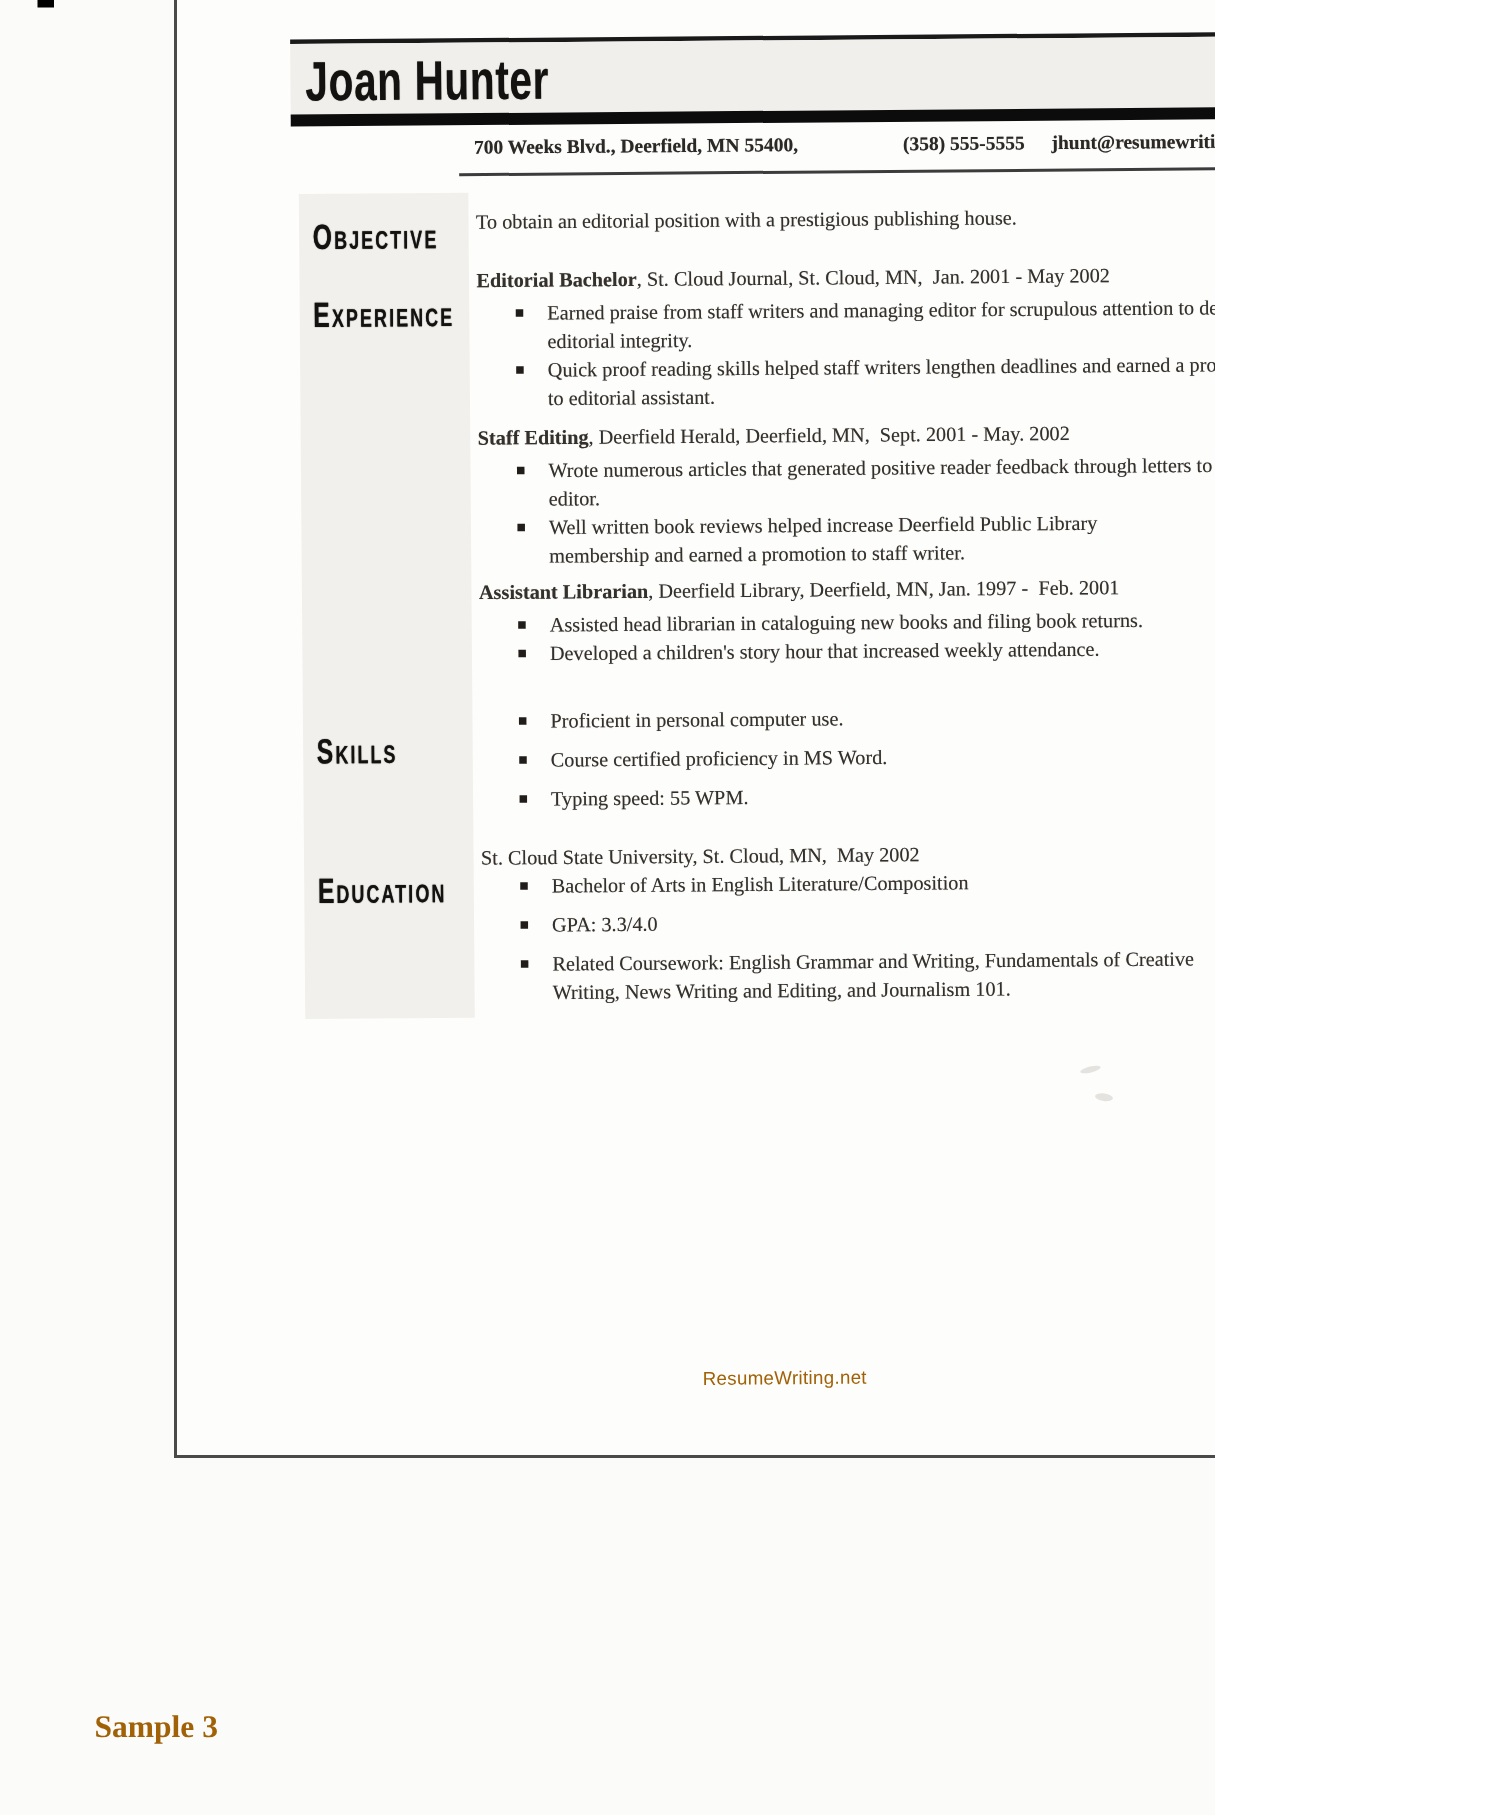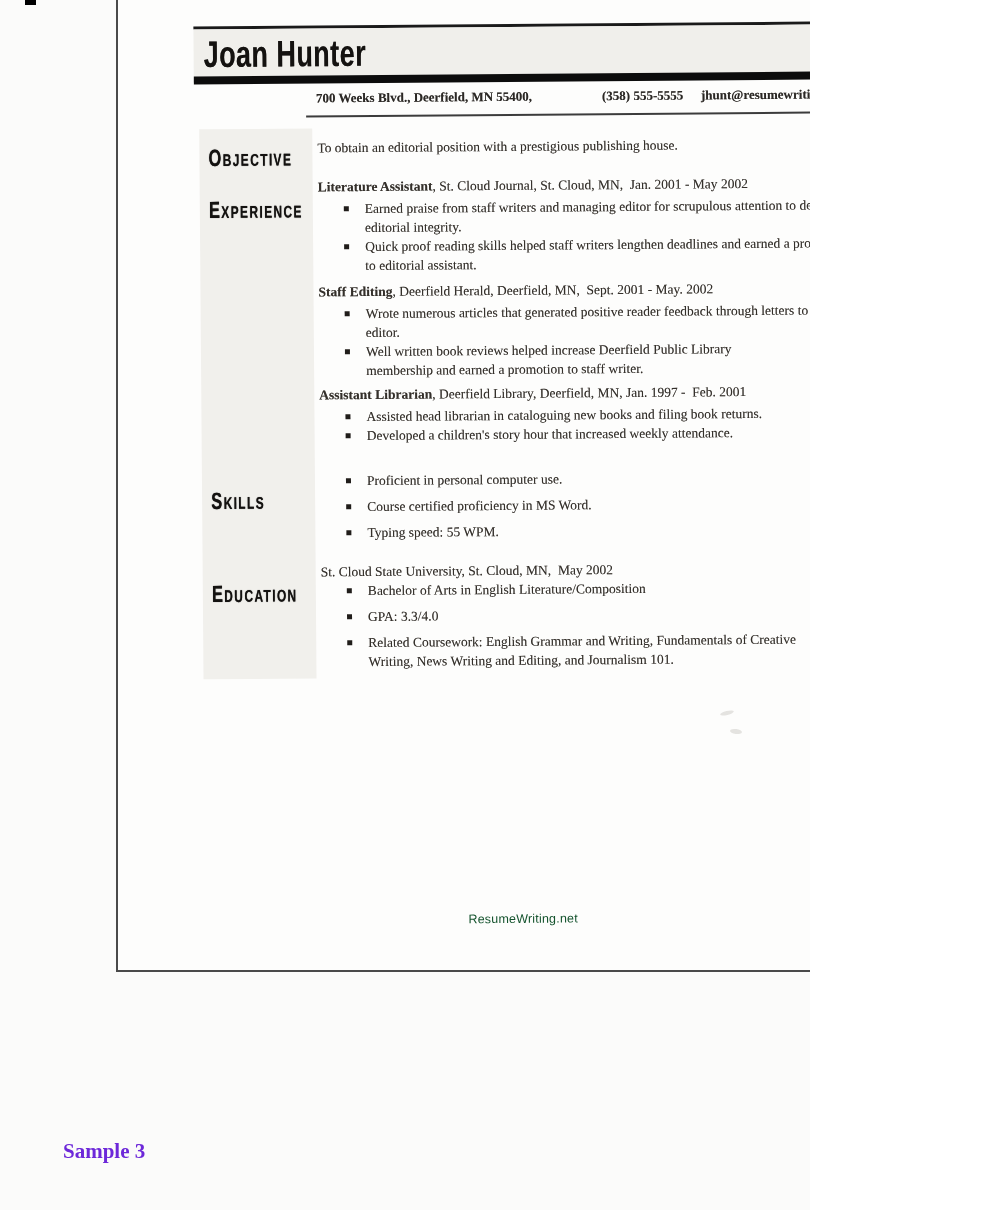--- a/index.html
+++ b/index.html
@@ -72,24 +72,24 @@
 
   .bullet-row { display:flex; margin-left:26px; }
   .sq { flex:0 0 auto; width:5px; height:5px; background:#201d1a; margin-top:7px; }
   .bt { margin-left:16px; max-width:490px; }
   .bt.narrow { max-width:430px; }
   .gap7 { margin-bottom:7px; }
 
   
   .page-footer { position:absolute; left:347px; top:915px;
     font-family:"Liberation Sans", sans-serif; font-size:12.5px;
-    color:#14532d; letter-spacing:0.2px; }
+    color:#a16207; letter-spacing:0.2px; }
   .caption { position:absolute; left:63px; top:1139px;
     font-family:"Liberation Serif", serif; font-weight:700;
-    font-size:21px; color:#6d28d9; }
+    font-size:21px; color:#a16207; }
   .corner-dash { position:absolute; left:25px; top:0; width:11px; height:5px; background:#000; }
   .margin-mark { position:absolute; left:930px; top:337px;
     font-size:12px; color:#c6c5c2; font-family:"Liberation Sans", sans-serif; }
   .smudge { position:absolute; background:#e4e3e0; border-radius:50%; }
   .smudge.a { left:720px; top:711px; width:14px; height:4px; transform:rotate(-14deg); }
   .smudge.b { left:730px; top:729px; width:12px; height:5px; transform:rotate(8deg); }
 </style>
 </head>
 <body>
 
@@ -114,21 +114,21 @@
       <div class="contact-rule"></div>
 
       <div class="sec-label" id="lbl-objective">OBJECTIVE</div>
       <div class="sec-label" id="lbl-experience">EXPERIENCE</div>
       <div class="sec-label" id="lbl-skills">SKILLS</div>
       <div class="sec-label" id="lbl-education">EDUCATION</div>
 
       <div class="blk" id="objective-text">To obtain an editorial position with a prestigious publishing house.</div>
 
       <div class="blk" id="job1">
-        <div class="job-head"><span class="job-title">Literature Assistant</span><span>, St. Cloud Journal, St. Cloud, MN,  Jan. 2001 - May 2002</span></div>
+        <div class="job-head"><span class="job-title">Editorial Bachelor</span><span>, St. Cloud Journal, St. Cloud, MN,  Jan. 2001 - May 2002</span></div>
         <div class="bullet-row">
           <span class="sq"></span>
           <span class="bt">Earned praise from staff writers and managing editor for scrupulous attention to detail and editorial integrity.</span>
         </div>
         <div class="bullet-row">
           <span class="sq"></span>
           <span class="bt">Quick proof reading skills helped staff writers lengthen deadlines and earned a promotion to editorial assistant.</span>
         </div>
       </div>
 

